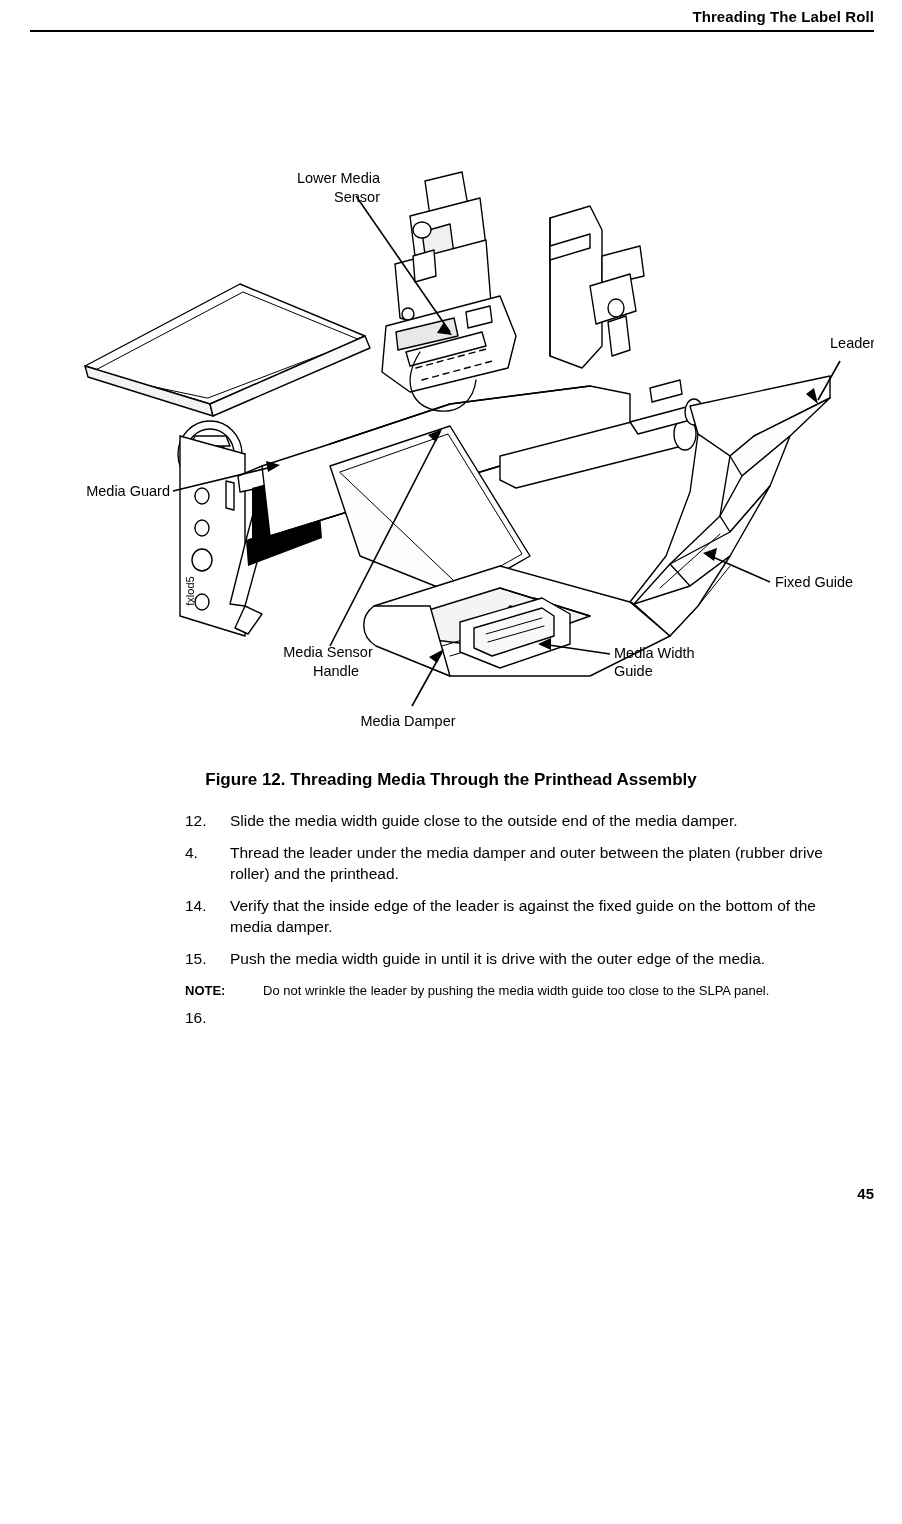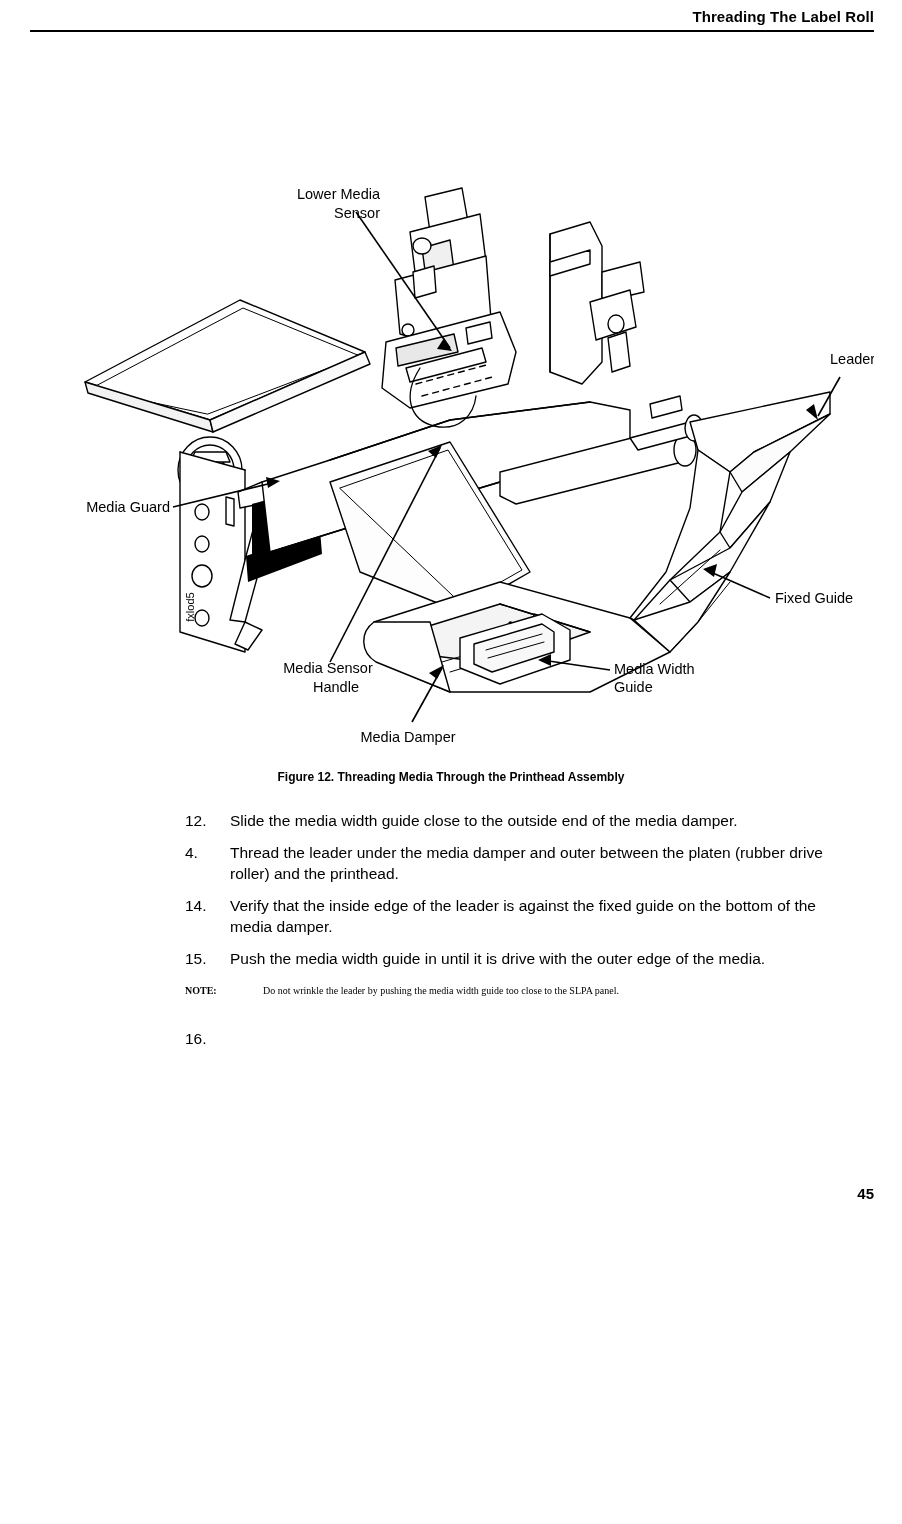--- a/index.html
+++ b/index.html
@@ -37,34 +37,34 @@
     left: 30px;
     top: 30px;
     width: 844px;
     height: 2px;
     background: #000000;
   }
   
   .figure {
     position: absolute;
     left: 30px;
-    top: 152px;
+    top: 136px;
     width: 844px;
     height: 620px;
   }
   .figure svg {
     display: block;
   }
   .fig-caption {
     position: absolute;
     left: 0;
     top: 770px;
     width: 902px;
     text-align: center;
-    font-size: 12px;
+    font-size: 17px;
     font-weight: bold;
   }
   
   .steps {
     position: absolute;
     left: 185px;
     top: 810px;
     width: 650px;
   }
   .step {
@@ -76,25 +76,24 @@
   }
   .step .num {
     position: absolute;
     left: 0;
     top: 0;
     width: 36px;
     text-align: left;
   }
   .note {
     position: relative;
-    margin-bottom: 27px;
-    font-size: 10px;
+    margin-bottom: 6px;
+    font-size: 13px;
     line-height: 21px;
     padding-left: 78px;
-    font-family: Liberation Serif, serif;
   }
   .note .note-label {
     position: absolute;
     left: 0;
     top: 0;
     font-weight: bold;
   }
   
   .pagenum {
     position: absolute;

